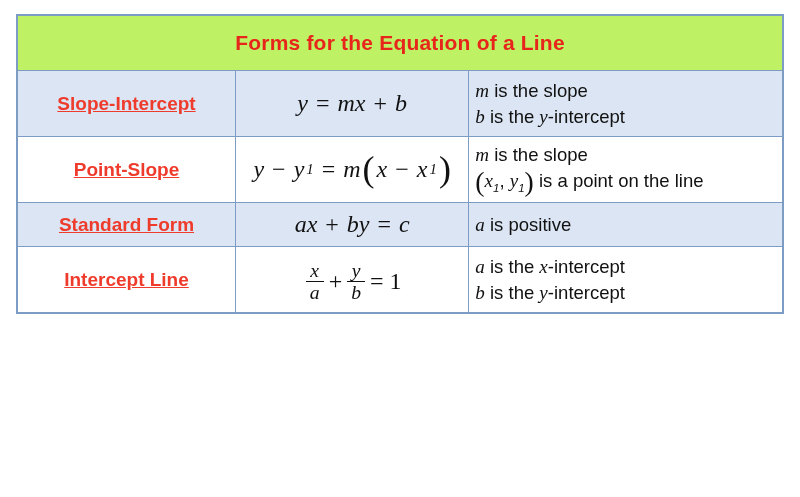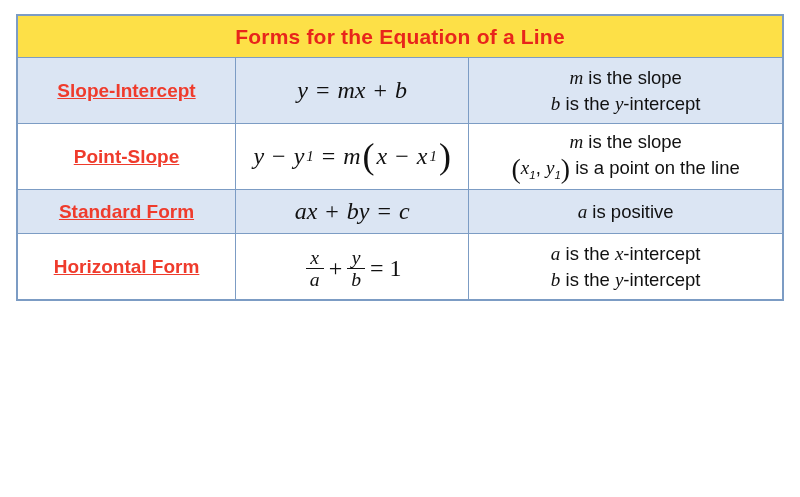--- a/index.html
+++ b/index.html
@@ -32,26 +32,26 @@
     border-collapse: collapse;
     table-layout: fixed;
   }
   table.eqtable td, table.eqtable th {
     border: 1px solid #7c9cc4;
     box-sizing: border-box;
     padding: 4px 6px;
     vertical-align: middle;
   }
   .title-cell {
-    background: #fde047;
+    background: #bef264;
     text-align: center;
     color: #e8251b;
     font-weight: bold;
     font-size: 21px;
-    height: 42px;
+    height: 55px;
     letter-spacing: .2px;
   }
   .col-name { width: 28.5%; }
   .col-eq   { width: 30.5%; }
   .col-desc { width: 41%; }
 
   .rowA td { background: #dbe5f3; }
   .rowB td { background: #ffffff; }
 
   .name-cell {
@@ -61,21 +61,21 @@
     font-size: 19px;
     text-decoration: underline;
   }
   .eq-cell {
     text-align: center;
     font-family: "Liberation Serif", serif;
     font-size: 24px;
     color: #111111;
   }
   .desc-cell {
-    text-align: center;
+    text-align: left;
     font-size: 18.5px;
     color: #111111;
     line-height: 1.35;
   }
   .desc-cell .line { display: block; white-space: nowrap; }
 
   i.var {
     font-family: "Liberation Serif", serif;
     font-style: italic;
     font-size: 1.03em;
@@ -157,21 +157,21 @@
           <td class="name-cell h-small">Standard Form</td>
           <td class="eq-cell">
             <span class="mathline"><span class="mi">ax</span>&nbsp;+&nbsp;<span class="mi">by</span>&nbsp;=&nbsp;<span class="mi">c</span></span>
           </td>
           <td class="desc-cell">
             <span class="line"><i class="var">a</i> is positive</span>
           </td>
         </tr>
 
         <tr class="rowB">
-          <td class="name-cell h-tall">Horizontal Form</td>
+          <td class="name-cell h-tall">Intercept Line</td>
           <td class="eq-cell">
             <span class="mathline"><span class="frac">
                   <span class="num mi">x</span>
                   <span class="den mi">a</span>
                 </span>+<span class="frac">
                   <span class="num mi">y</span>
                   <span class="den mi">b</span>
                 </span>=&nbsp;1</span>
           </td>
           <td class="desc-cell">

